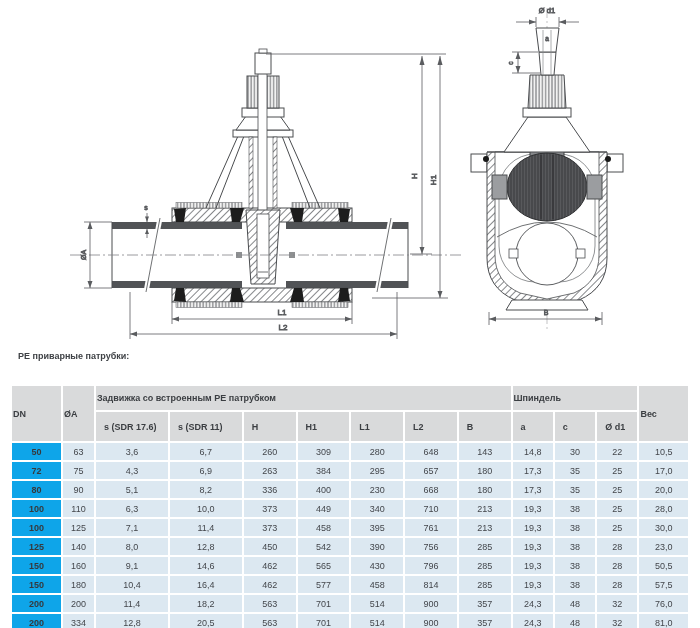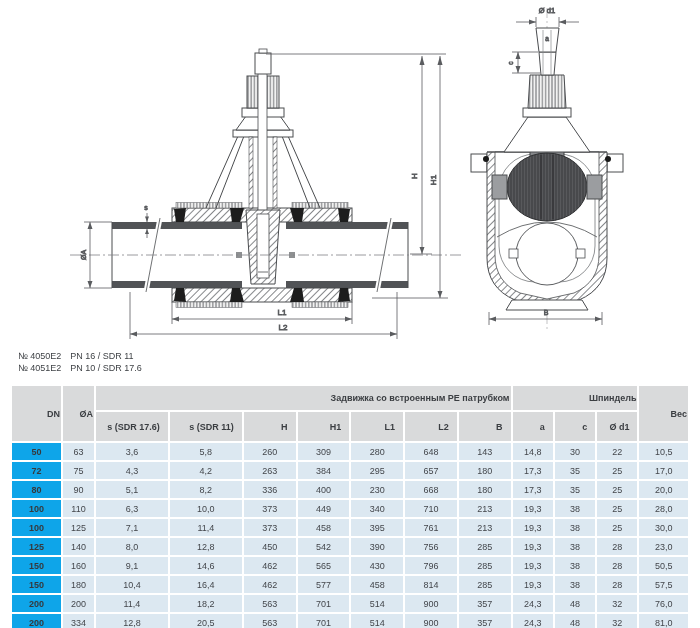--- a/index.html
+++ b/index.html
@@ -14,21 +14,21 @@
   .note .lbl{font-weight:bold;white-space:nowrap}
   .note .vals{display:grid;grid-template-columns:auto auto;column-gap:9px}
   .note .vals span{white-space:nowrap}
 
   table.tbl{
     position:absolute;left:10px;top:384px;width:680px;
     border-collapse:separate;border-spacing:2px;table-layout:fixed;
     font-size:9px;color:#43464b;
   }
   .tbl th{
-    background:#d9dadb;font-weight:bold;text-align:right;vertical-align:middle;
+    background:#d9dadb;font-weight:bold;text-align:left;vertical-align:middle;
     padding:2px 1px;color:#3b3e42;
   }
   .tbl tr.top th{height:20px}
   .tbl tr.sub th{height:13px;padding:8px}
   .tbl td{
     background:#dce8f1;text-align:center;vertical-align:middle;
     height:17px;padding:0 1px;
   }
   .tbl td.dn{background:#0ea5e9;font-weight:bold;color:#36393d}
 </style>
@@ -213,26 +213,21 @@
     <line x1="489" y1="312" x2="489" y2="325"></line>
     <line x1="602" y1="312" x2="602" y2="325"></line>
     <line x1="489" y1="319" x2="602" y2="319"></line>
     <polygon points="496,316.5 496,321.5 489,319" fill="#5a5c5f" stroke="none"></polygon>
     <polygon points="595,316.5 595,321.5 602,319" fill="#5a5c5f" stroke="none"></polygon>
     <text x="546" y="315" font-size="7" text-anchor="middle">B</text>
   </g>
 </svg>
 
 <div class="note">
-  <span class="vals">
-    <span>№ 4050E2</span>
-    <span>PN 16 / SDR 11</span>
-    <span>№ 4051E2</span>
-    <span>PN 10 / SDR 17.6</span>
-  </span>
+  <span class="lbl">PE приварные патрубки:</span>
 </div>
 
 <table class="tbl">
   <colgroup>
     <col style="width:7.3%">
       <col style="width:4.6%">
     <col style="width:10.7%">
       <col style="width:10.7%">
     <col style="width:7.7%">
       <col style="width:7.7%">
@@ -263,36 +258,36 @@
         <th>a</th>
         <th>c</th>
         <th>Ø d1</th>
       </tr>
   </thead>
   <tbody>
       <tr>
         <td class="dn">50</td>
         <td>63</td>
         <td>3,6</td>
-        <td>5,8</td>
+        <td>6,7</td>
         <td>260</td>
         <td>309</td>
         <td>280</td>
         <td>648</td>
         <td>143</td>
         <td>14,8</td>
         <td>30</td>
         <td>22</td>
         <td>10,5</td>
       </tr>
       <tr>
         <td class="dn">72</td>
         <td>75</td>
         <td>4,3</td>
-        <td>4,2</td>
+        <td>6,9</td>
         <td>263</td>
         <td>384</td>
         <td>295</td>
         <td>657</td>
         <td>180</td>
         <td>17,3</td>
         <td>35</td>
         <td>25</td>
         <td>17,0</td>
       </tr>

